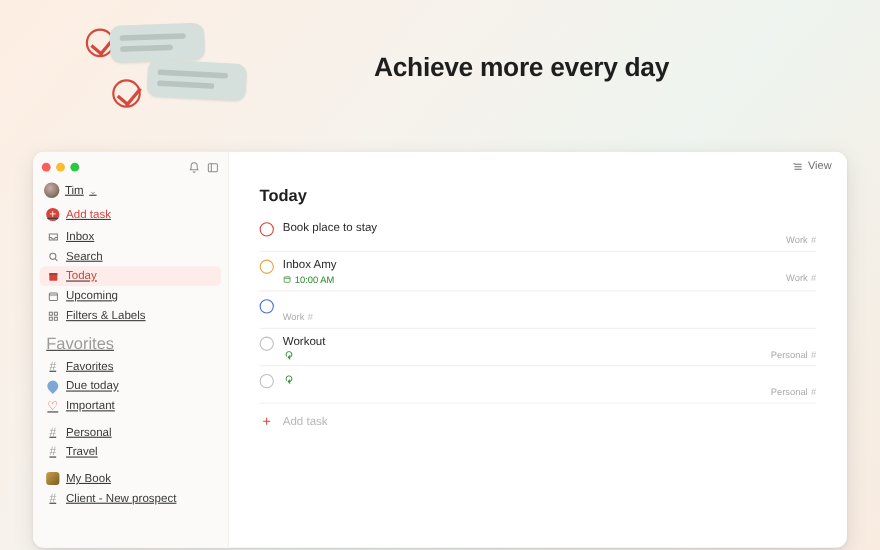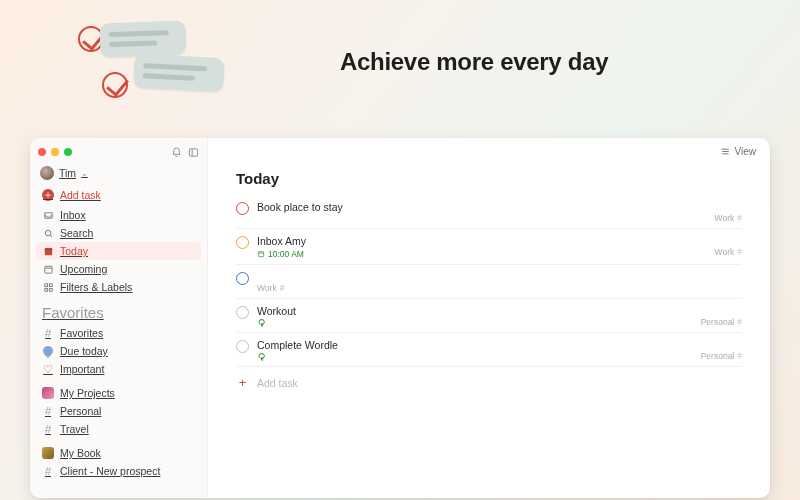--- a/index.html
+++ b/index.html
@@ -241,24 +241,20 @@
       </div>
       <div class="nav-item">
         <span class="nav-ico fav-heart">♡</span>
         <span>Important</span>
       </div>
     </div>
 
     <div style="height:6px"></div>
     <div class="nav">
       <div class="nav-item">
-        <span class="proj-ico grad1"></span>
-        <span>My Projects</span>
-      </div>
-      <div class="nav-item">
         <span class="nav-ico fav-ico">#</span>
         <span>Personal</span>
       </div>
       <div class="nav-item">
         <span class="nav-ico fav-ico">#</span>
         <span>Travel</span>
       </div>
       <div style="height:6px"></div>
       <div class="nav-item">
         <span class="proj-ico grad2"></span>
@@ -331,21 +327,20 @@
               </div>
             </div>
             <div class="task-right">
               <span>Personal</span>
               <span class="hash">#</span>
             </div>
           </div>
           <div class="task">
             <span class="chk p4"></span>
             <div class="task-body">
-              <div class="task-name">Complete Wordle</div>
               <div class="task-meta">
                 <span class="recur-ico">⟳</span>
               </div>
             </div>
             <div class="task-right">
               <span>Personal</span>
               <span class="hash">#</span>
             </div>
           </div>
         </div>

